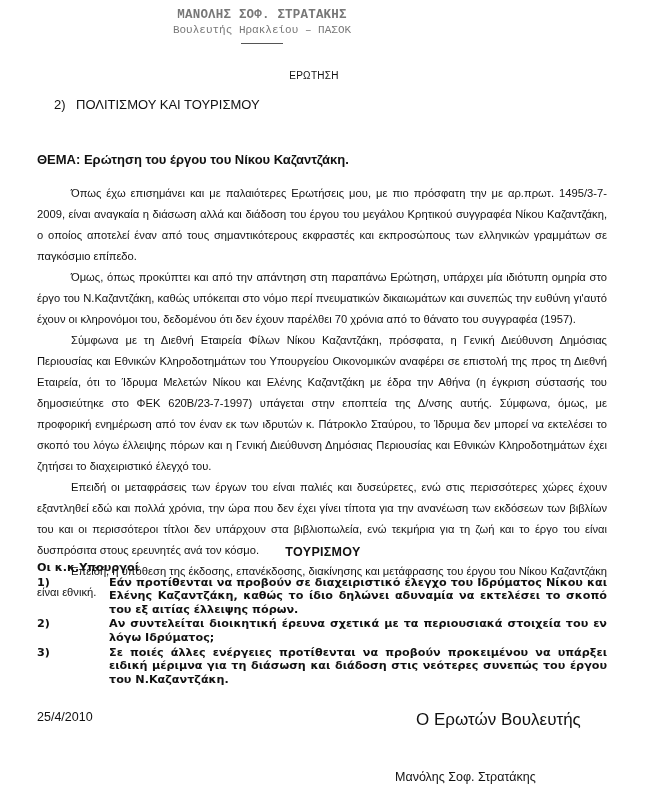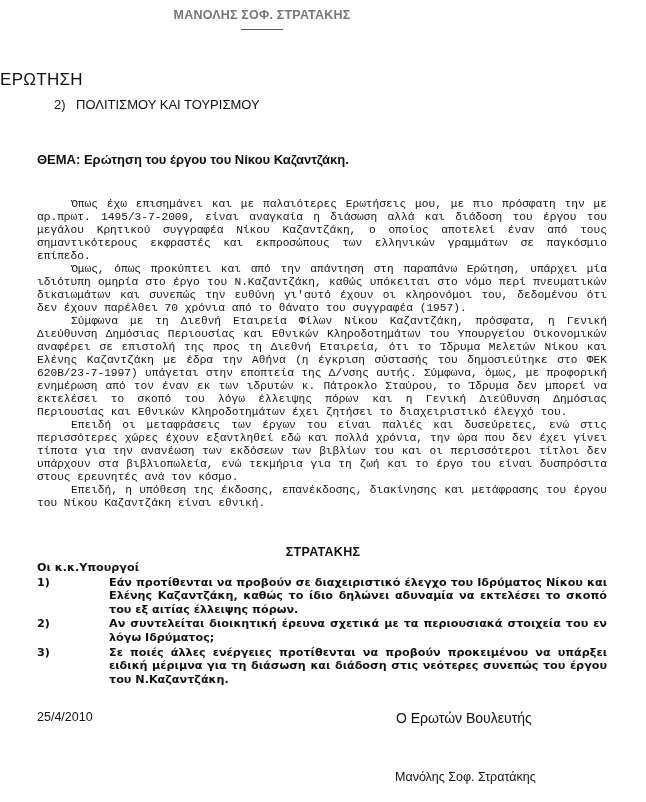--- a/index.html
+++ b/index.html
@@ -15,21 +15,21 @@
       color: #111111;
       font-family: "DejaVu Sans", sans-serif;
     }
     .letterhead {
       position: absolute;
       top: 8px;
       left: 0;
       width: 524px;
       text-align: center;
       color: #777777;
-      font-family: Liberation Sans, sans-serif;
+      font-family: Liberation Mono, monospace;
     }
     .letterhead .name {
       font-size: 12.5px;
       font-weight: bold;
       letter-spacing: 0.2px;
       line-height: 15px;
     }
     .letterhead .role {
       font-size: 11px;
       line-height: 14px;
@@ -38,23 +38,23 @@
       width: 42px;
       height: 1px;
       background: #555555;
       margin: 6px auto 0 auto;
     }
     .title {
       position: absolute;
       top: 70px;
       left: 0;
       width: 628px;
-      text-align: left;
+      text-align: center;
       font-family: "Liberation Sans", sans-serif;
-      font-size: 17px;
+      font-size: 10px;
       letter-spacing: 0.3px;
     }
     .recipients {
       position: absolute;
       top: 98px;
       left: 37px;
       font-family: "Liberation Sans", sans-serif;
       font-size: 13px;
       line-height: 14.5px;
     }
@@ -68,26 +68,26 @@
     .subject {
       position: absolute;
       top: 152px;
       left: 37px;
       font-family: "Liberation Sans", sans-serif;
       font-size: 13px;
       font-weight: bold;
     }
     .body-text {
       position: absolute;
-      top: 198px;
+      top: 183px;
       left: 37px;
       width: 570px;
-      font-family: Liberation Mono, monospace;
+      font-family: Liberation Sans, sans-serif;
       font-size: 11.2px;
-      line-height: 13px;
+      line-height: 21px;
       text-align: justify;
     }
     .body-text p {
       margin: 0;
       text-indent: 34px;
     }
     .section-title {
       position: absolute;
       top: 545px;
       left: 0;
@@ -127,37 +127,38 @@
     .date {
       position: absolute;
       top: 710px;
       left: 37px;
       font-family: "Liberation Sans", sans-serif;
       font-size: 12.5px;
     }
     .signer-role {
       position: absolute;
       top: 710px;
-      left: 396px;
+      left: 416px;
       font-family: "Liberation Sans", sans-serif;
-      font-size: 14px;
+      font-size: 17px;
     }
     .signer-name {
       position: absolute;
       top: 770px;
       left: 395px;
       font-family: "Liberation Sans", sans-serif;
       font-size: 12.5px;
     }
   </style>
 </head>
 <body>
 
 <div class="letterhead">
   <div class="name">ΜΑΝΟΛΗΣ ΣΟΦ. ΣΤΡΑΤΑΚΗΣ</div>
+  <div class="role">Βουλευτής Ηρακλείου – ΠΑΣΟΚ</div>
   <div class="rule"></div>
 </div>
 
 <div class="title">ΕΡΩΤΗΣΗ</div>
 
 <div class="recipients">
   <div class="item">
     <span class="num">2)</span><span>ΠΟΛΙΤΙΣΜΟΥ ΚΑΙ ΤΟΥΡΙΣΜΟΥ</span>
   </div>
 </div>
@@ -165,21 +166,21 @@
 <div class="subject">ΘΕΜΑ: Ερώτηση του έργου του Νίκου Καζαντζάκη.</div>
 
 <div class="body-text">
   <p>Όπως έχω επισημάνει και με παλαιότερες Ερωτήσεις μου, με πιο πρόσφατη την με αρ.πρωτ. 1495/3-7-2009, είναι αναγκαία η διάσωση αλλά και διάδοση του έργου του μεγάλου Κρητικού συγγραφέα Νίκου Καζαντζάκη, ο οποίος αποτελεί έναν από τους σημαντικότερους εκφραστές και εκπροσώπους των ελληνικών γραμμάτων σε παγκόσμιο επίπεδο.</p>
   <p>Όμως, όπως προκύπτει και από την απάντηση στη παραπάνω Ερώτηση, υπάρχει μία ιδιότυπη ομηρία στο έργο του Ν.Καζαντζάκη, καθώς υπόκειται στο νόμο περί πνευματικών δικαιωμάτων και συνεπώς την ευθύνη γι'αυτό έχουν οι κληρονόμοι του, δεδομένου ότι δεν έχουν παρέλθει 70 χρόνια από το θάνατο του συγγραφέα (1957).</p>
   <p>Σύμφωνα με τη Διεθνή Εταιρεία Φίλων Νίκου Καζαντζάκη, πρόσφατα, η Γενική Διεύθυνση Δημόσιας Περιουσίας και Εθνικών Κληροδοτημάτων του Υπουργείου Οικονομικών αναφέρει σε επιστολή της προς τη Διεθνή Εταιρεία, ότι το Ίδρυμα Μελετών Νίκου και Ελένης Καζαντζάκη με έδρα την Αθήνα (η έγκριση σύστασής του δημοσιεύτηκε στο ΦΕΚ 620Β/23-7-1997) υπάγεται στην εποπτεία της Δ/νσης αυτής. Σύμφωνα, όμως, με προφορική ενημέρωση από τον έναν εκ των ιδρυτών κ. Πάτροκλο Σταύρου, το Ίδρυμα δεν μπορεί να εκτελέσει το σκοπό του λόγω έλλειψης πόρων και η Γενική Διεύθυνση Δημόσιας Περιουσίας και Εθνικών Κληροδοτημάτων έχει ζητήσει το διαχειριστικό έλεγχό του.</p>
   <p>Επειδή οι μεταφράσεις των έργων του είναι παλιές και δυσεύρετες, ενώ στις περισσότερες χώρες έχουν εξαντληθεί εδώ και πολλά χρόνια, την ώρα που δεν έχει γίνει τίποτα για την ανανέωση των εκδόσεων των βιβλίων του και οι περισσότεροι τίτλοι δεν υπάρχουν στα βιβλιοπωλεία, ενώ τεκμήρια για τη ζωή και το έργο του είναι δυσπρόσιτα στους ερευνητές ανά τον κόσμο.</p>
   <p>Επειδή, η υπόθεση της έκδοσης, επανέκδοσης, διακίνησης και μετάφρασης του έργου του Νίκου Καζαντζάκη είναι εθνική.</p>
 </div>
 
-<div class="section-title">ΣΤΡΑΤΑΚΗΣ</div>
+<div class="section-title">ΤΟΥΡΙΣΜΟΥ</div>
 
 <div class="questions">
   <p class="intro">Οι κ.κ.Υπουργοί</p>
   <div class="q">
     <span class="qnum">1)</span>
     <span class="qtext">Εάν προτίθενται να προβούν σε διαχειριστικό έλεγχο του Ιδρύματος Νίκου και Ελένης Καζαντζάκη, καθώς το ίδιο δηλώνει αδυναμία να εκτελέσει το σκοπό του εξ αιτίας έλλειψης πόρων.</span>
   </div>
   <div class="q">
     <span class="qnum">2)</span>
     <span class="qtext">Αν συντελείται διοικητική έρευνα σχετικά με τα περιουσιακά στοιχεία του εν λόγω Ιδρύματος;</span>

